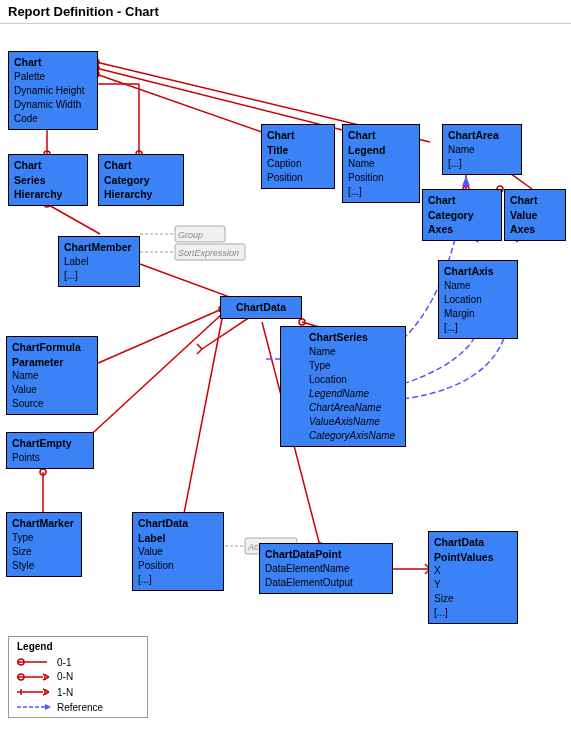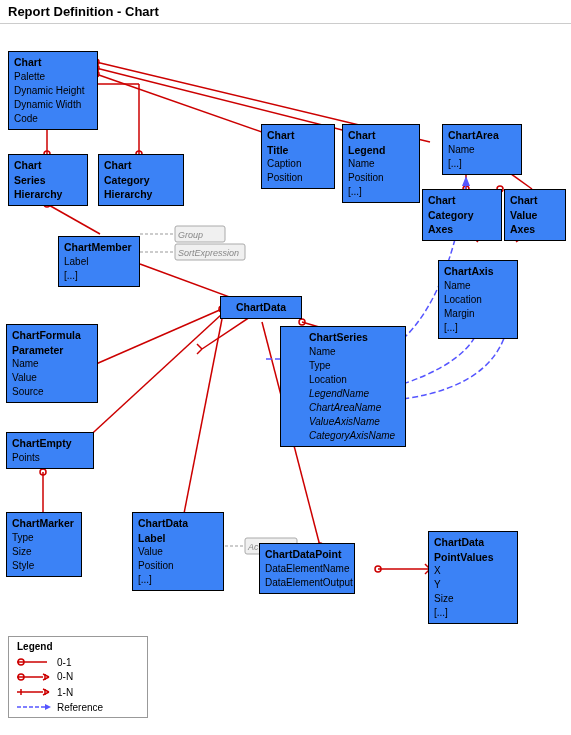--- a/index.html
+++ b/index.html
@@ -210,21 +210,21 @@
     <div>Name</div>
     <div>Location</div>
     <div>Margin</div>
     <div>[...]</div>
   </div>
 
   <div class="uml-box" style="left:220px; top:272px; width:82px; text-align:center;">
     <div class="box-title">ChartData</div>
   </div>
 
-  <div class="uml-box" style="left:6px; top:300px; width:92px;">
+  <div class="uml-box" style="left:6px; top:312px; width:92px;">
     <div class="box-title">ChartFormula<br>Parameter</div>
     <div>Name</div>
     <div>Value</div>
     <div>Source</div>
   </div>
 
 
   <div class="uml-box" style="left:280px; top:302px; width:126px;padding-left:28px;">
     <div class="box-title">ChartSeries</div>
     <div>Name</div>
@@ -248,21 +248,21 @@
     <div>Style</div>
   </div>
 
   <div class="uml-box" style="left:132px; top:488px; width:92px;">
     <div class="box-title">ChartData<br>Label</div>
     <div>Value</div>
     <div>Position</div>
     <div>[...]</div>
   </div>
 
-  <div class="uml-box" style="left:259px; top:519px; width:96px;">
+  <div class="uml-box" style="left:259px; top:519px; width:134px;">
     <div class="box-title">ChartDataPoint</div>
     <div>DataElementName</div>
     <div>DataElementOutput</div>
   </div>
 
   <div class="uml-box" style="left:428px; top:507px; width:90px;">
     <div class="box-title">ChartData<br>PointValues</div>
     <div>X</div>
     <div>Y</div>
     <div>Size</div>

